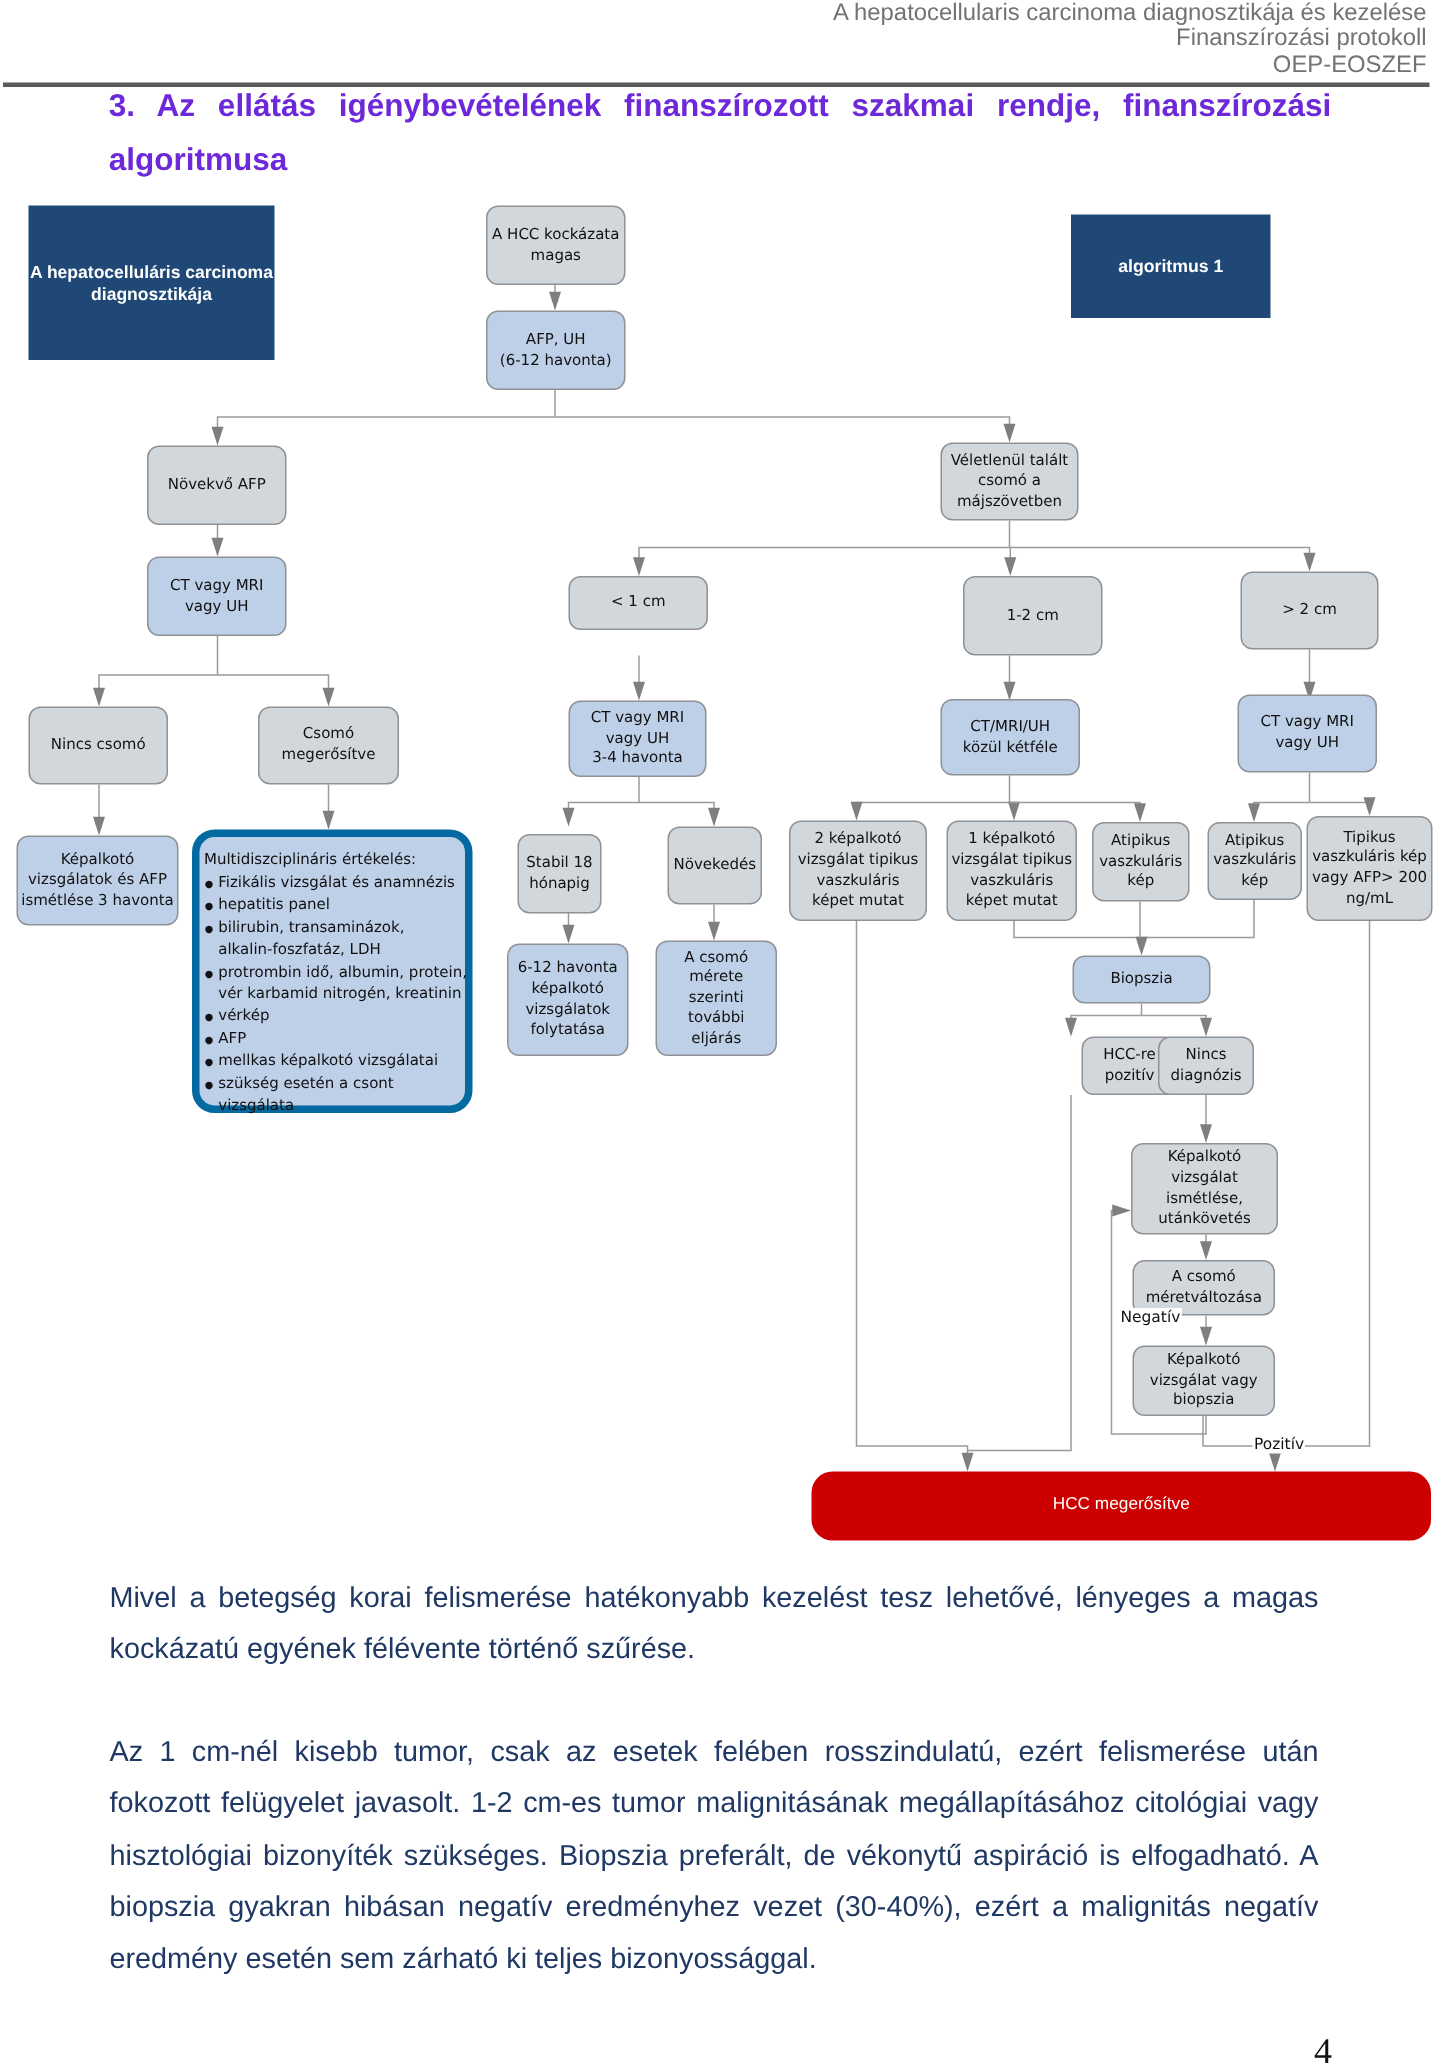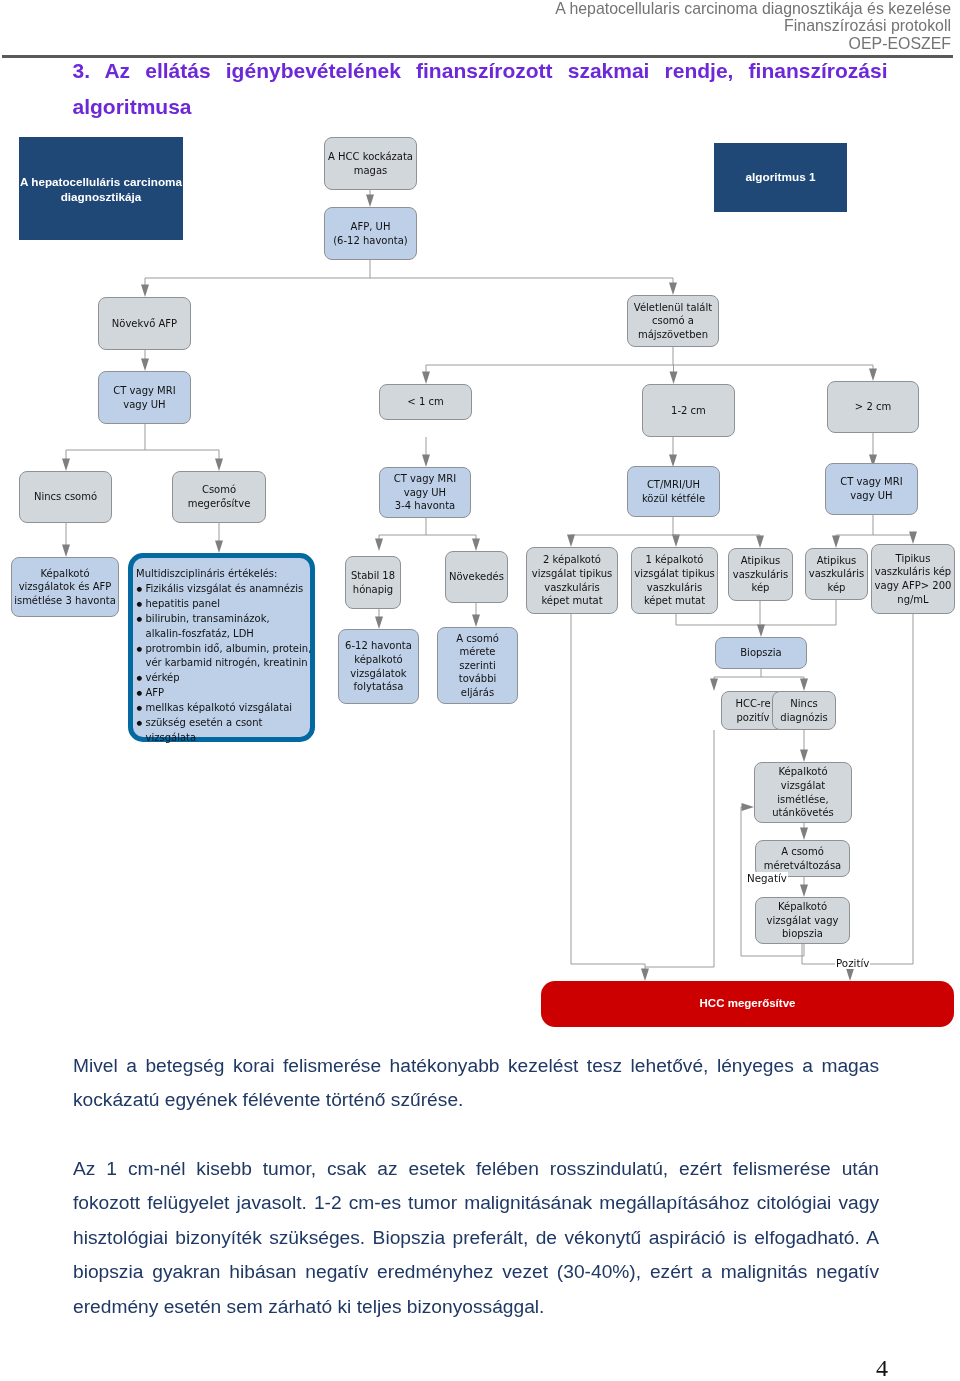--- a/index.html
+++ b/index.html
@@ -7,21 +7,21 @@
   body{width:960px;height:1381px;background:#fff;font-family:"Liberation Sans",sans-serif;}
   .page{position:relative;width:960px;height:1381px;overflow:hidden;}
   .hdr{position:absolute;right:9px;top:-0.5px;text-align:right;font-size:15.9px;line-height:17.5px;color:#737373;}
   .hdr-rule{position:absolute;left:2px;width:951px;top:55px;height:2.6px;background:#5a5a5a;}
   .title{position:absolute;left:72.5px;top:53px;width:815px;font-size:21px;font-weight:bold;color:#6d28d9;line-height:36px;text-align:justify;}
   .chart{position:absolute;left:0;top:0;width:960px;height:1040px;}
   .bx{position:absolute;font-family:"DejaVu Sans",sans-serif;border:1px solid #8f9295;border-radius:8px;display:flex;align-items:center;justify-content:center;text-align:center;color:#111;white-space:pre-line;}
   .bx.gray{background:#d2d7dc;}
   .bx.blue{background:#bdd0e8;}
   .bx.navy{background:#1F4876;color:#fff;font-weight:bold;border:none;border-radius:0;font-family:"Liberation Sans",sans-serif;}
-  .bx.red{background:#CC0000;color:#fff;font-weight:bold;border:none;border-radius:14px;font-family:"Liberation Sans",sans-serif;}
+  .bx.red{background:#CC0000;color:#fff;font-weight:normal;border:none;border-radius:14px;font-family:"Liberation Sans",sans-serif;}
   .multi{position:absolute;font-family:"DejaVu Sans",sans-serif;background:#bdd0e8;border:5px solid #0369a1;border-radius:15px;color:#111;font-size:10px;line-height:14.9px;padding:9px 1px 4px 3px;}
   .multi ul{margin:0;padding:0;list-style:none;}
   .multi li{position:relative;padding-left:9.5px;white-space:pre;}
   .multi li:before{content:"\25CF";position:absolute;left:0.5px;top:0px;font-size:6.5px;}
   .elbl{position:absolute;font-family:"DejaVu Sans",sans-serif;font-size:10.3px;line-height:12px;color:#111;background:#fff;padding:0 1px;margin-left:26px;}
   .btext{position:absolute;color:#1F3864;font-size:19.2px;line-height:34.4px;text-align:justify;}
   .pageno{position:absolute;font-family:"Liberation Serif",serif;font-size:24px;color:#111;}
   svg.wires{position:absolute;left:0;top:0;width:960px;height:1040px;pointer-events:none;}
 </style>
 </head>

